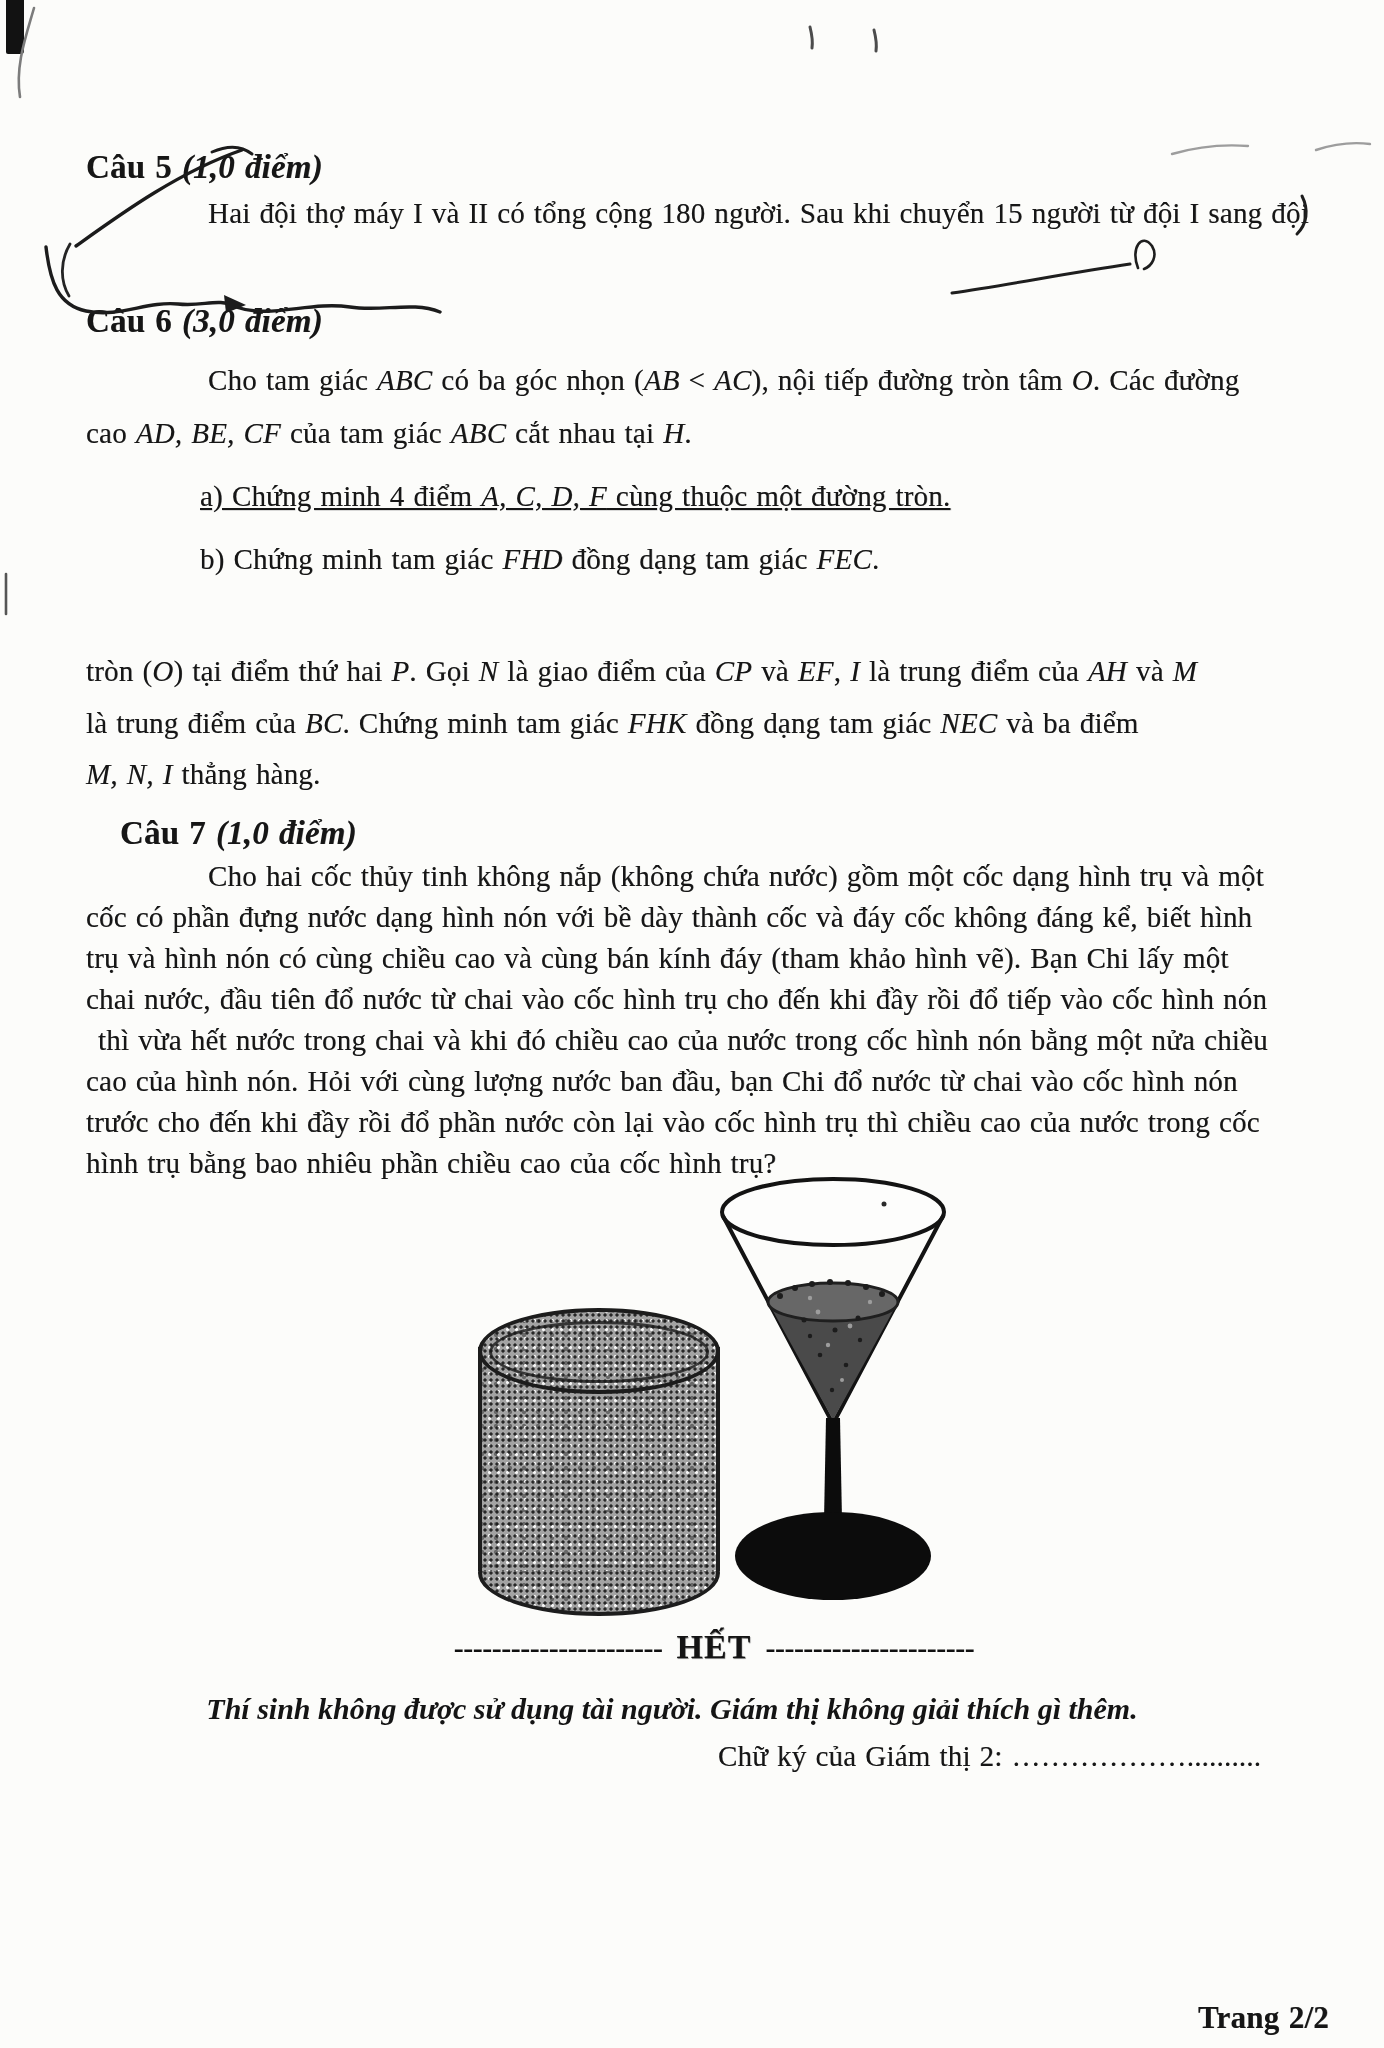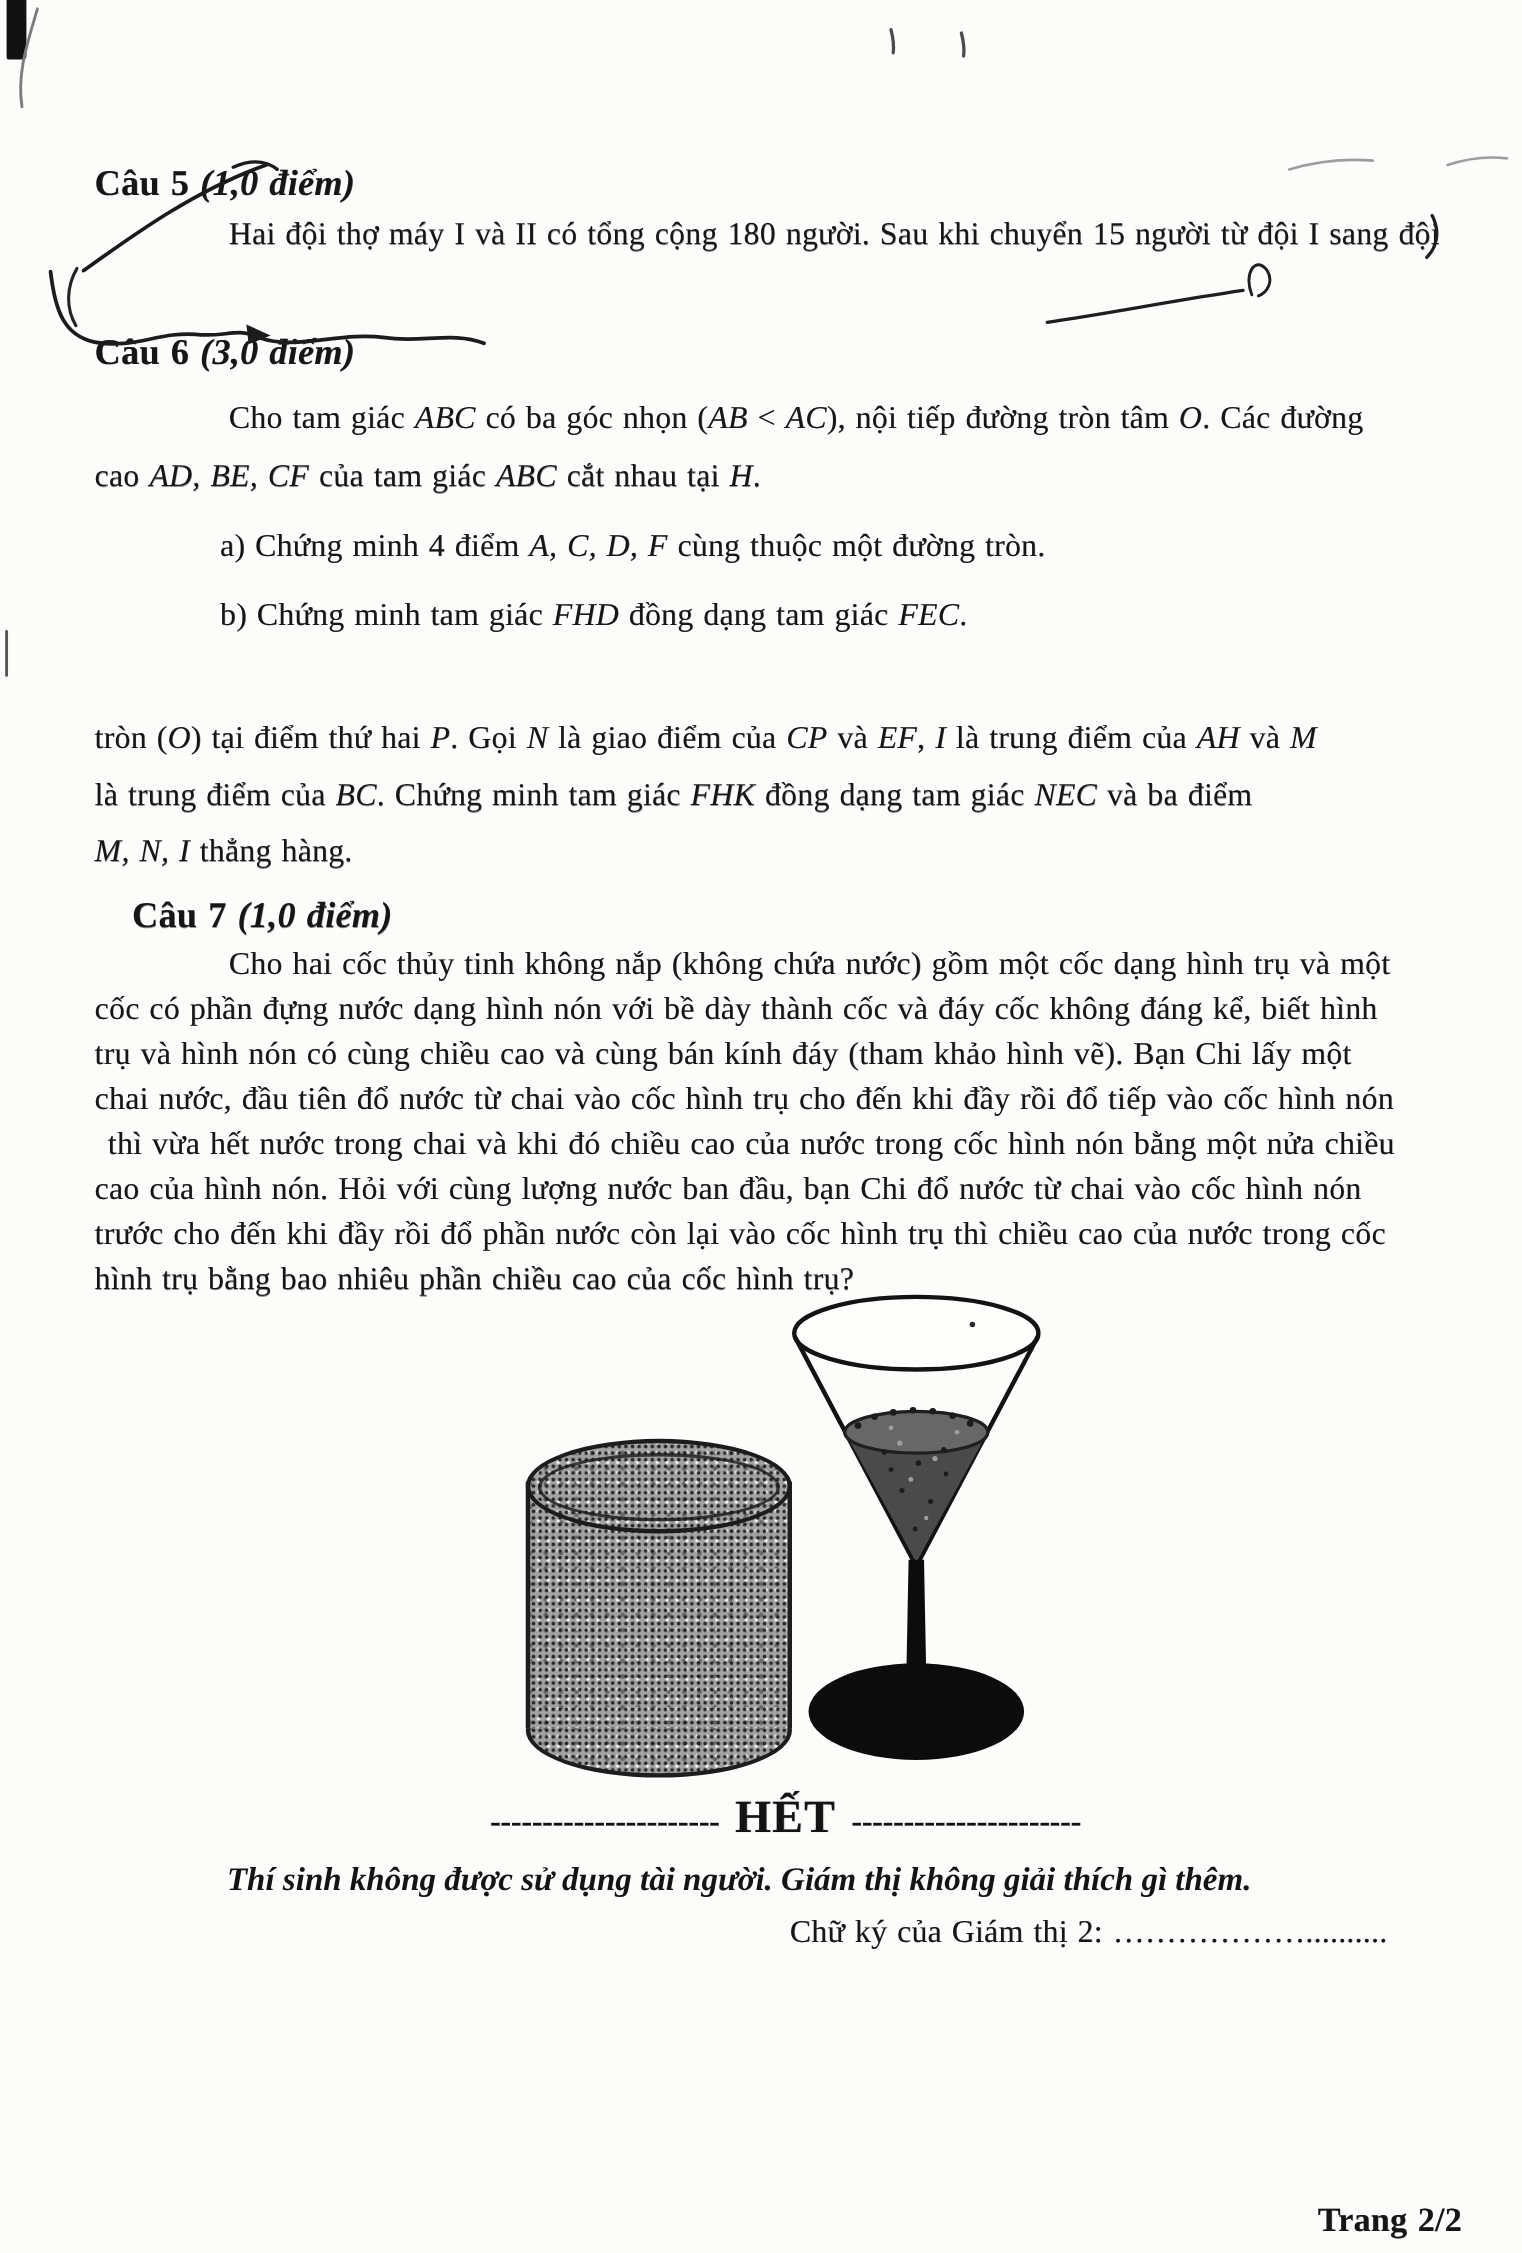--- a/index.html
+++ b/index.html
@@ -16,21 +16,21 @@
     color:#161616;
     text-shadow:0.35px 0.35px 0.6px rgba(25,25,25,.45);
   }
   .heading{font-size:33px;}
   .it{font-style:italic;}
   .bd{font-weight:bold;}
   .center-row{
     position:absolute;left:0;width:1384px;display:flex;justify-content:center;
     align-items:baseline;gap:14px;
   }
-  .het-label{font-weight:bold;font-size:42px;letter-spacing:1px;text-shadow:0.5px 0.5px 0.7px rgba(0,0,0,.5);}
+  .het-label{font-weight:bold;font-size:34px;letter-spacing:1px;text-shadow:0.5px 0.5px 0.7px rgba(0,0,0,.5);}
   .het-dashes{font-weight:bold;font-size:30px;letter-spacing:-.5px;color:#101010;}
   .notice{font-weight:bold;font-style:italic;font-size:30px;}
   .corner-mark{position:absolute;left:6px;top:0;width:18px;height:54px;background:#121212;border-radius:0 0 3px 2px;}
   
   .speck{
     background-color:#a3a3a3;
     background-image:
       radial-gradient(rgba(18,18,18,.85) 1.2px, rgba(18,18,18,0) 2.1px),
       radial-gradient(rgba(250,250,250,.95) 1.1px, rgba(250,250,250,0) 2px),
       radial-gradient(rgba(55,55,55,.55) 1.6px, rgba(55,55,55,0) 2.6px);
@@ -62,21 +62,21 @@
 <div class="page">
 
   <div class="corner-mark"></div>
 
   <div class="line heading" style="left:86px;top:149px;"><span class="bd">Câu 5 </span><span class="it bd">(1,0 điểm)</span></div>
   <div class="line" style="left:208px;top:197px;"><span>Hai đội thợ máy I và II có tổng cộng 180 người. Sau khi chuyển 15 người từ đội I sang đội</span></div>
 
   <div class="line heading" style="left:86px;top:303px;"><span class="bd">Câu 6 </span><span class="it bd">(3,0 điểm)</span></div>
   <div class="line" style="left:208px;top:364px;"><span>Cho tam giác </span><span class="it">ABC</span><span> có ba góc nhọn (</span><span class="it">AB</span><span> &lt; </span><span class="it">AC</span><span>), nội tiếp đường tròn tâm </span><span class="it">O</span><span>. Các đường</span></div>
   <div class="line" style="left:86px;top:417px;"><span>cao </span><span class="it">AD, BE, CF</span><span> của tam giác </span><span class="it">ABC</span><span> cắt nhau tại </span><span class="it">H</span><span>.</span></div>
-  <div class="line" style="left:200px;top:480px;"><span>a) Chứng minh 4 điểm </span><span class="it">A, C, D, F</span><span> cùng thuộc một đường tròn.</span></div>
+  <div class="line" style="left:200px;top:480px;text-decoration:underline;"><span>a) Chứng minh 4 điểm </span><span class="it">A, C, D, F</span><span> cùng thuộc một đường tròn.</span></div>
   <div class="line" style="left:200px;top:543px;"><span>b) Chứng minh tam giác </span><span class="it">FHD</span><span> đồng dạng tam giác </span><span class="it">FEC</span><span>.</span></div>
   <div class="line" style="left:86px;top:655px;"><span>tròn (</span><span class="it">O</span><span>) tại điểm thứ hai </span><span class="it">P</span><span>. Gọi </span><span class="it">N</span><span> là giao điểm của </span><span class="it">CP</span><span> và </span><span class="it">EF</span><span>, </span><span class="it">I</span><span> là trung điểm của </span><span class="it">AH</span><span> và </span><span class="it">M</span></div>
   <div class="line" style="left:86px;top:707px;"><span>là trung điểm của </span><span class="it">BC</span><span>. Chứng minh tam giác </span><span class="it">FHK</span><span> đồng dạng tam giác </span><span class="it">NEC</span><span> và ba điểm</span></div>
   <div class="line" style="left:86px;top:758px;"><span class="it">M, N, I</span><span> thẳng hàng.</span></div>
 
   <div class="line heading" style="left:120px;top:815px;"><span class="bd">Câu 7 </span><span class="it bd">(1,0 điểm)</span></div>
   <div class="line" style="left:208px;top:860px;"><span>Cho hai cốc thủy tinh không nắp (không chứa nước) gồm một cốc dạng hình trụ và một</span></div>
   <div class="line" style="left:86px;top:901px;"><span>cốc có phần đựng nước dạng hình nón với bề dày thành cốc và đáy cốc không đáng kể, biết hình</span></div>
   <div class="line" style="left:86px;top:942px;"><span>trụ và hình nón có cùng chiều cao và cùng bán kính đáy (tham khảo hình vẽ). Bạn Chi lấy một</span></div>
   <div class="line" style="left:86px;top:983px;"><span>chai nước, đầu tiên đổ nước từ chai vào cốc hình trụ cho đến khi đầy rồi đổ tiếp vào cốc hình nón</span></div>

